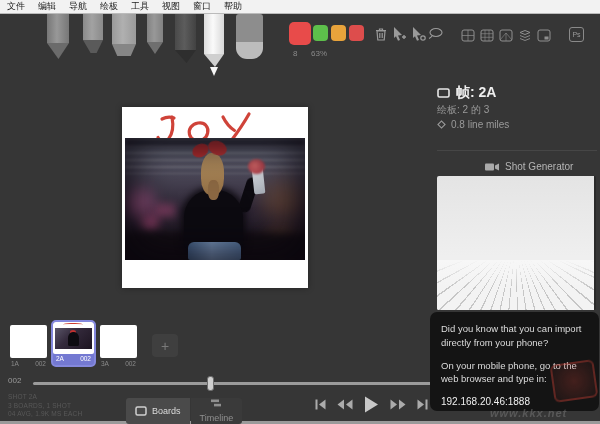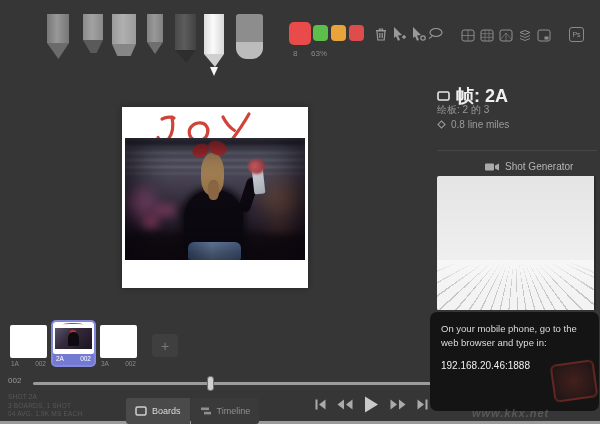--- a/index.html
+++ b/index.html
@@ -81,21 +81,21 @@
   .ph-bow1{left:67px;top:6px;width:17px;height:13px;background:#c13131;border-radius:55% 45%;
     transform:rotate(-18deg);filter:blur(.5px);}
   .ph-bow2{left:83px;top:3px;width:19px;height:14px;background:#c73636;border-radius:45% 55%;
     transform:rotate(14deg);filter:blur(.5px);}
   .ph-jeans{left:63px;top:104px;width:53px;height:18px;border-radius:6px 6px 2px 2px;
     background:linear-gradient(90deg,#49688f,#7e9cc2 45%,#5a7aa2);}
   .ph-vignette{left:0;top:0;width:180px;height:122px;
     box-shadow:inset 0 0 34px 12px rgba(8,4,12,.75);}
   
   .sb-frame { position:absolute; left:437px; top:84px; display:flex; align-items:center; gap:6px;
-    color:#efefef; font-size:18px; font-weight:bold; }
+    color:#efefef; font-size:14px; font-weight:bold; }
   .sb-sub { position:absolute; left:437px; font-size:10px; color:#9a9a9a; display:flex; align-items:center; gap:5px;}
   .divider { position:absolute; left:437px; top:150px; width:160px; height:1px; background:#464646; }
   .sg-title { position:absolute; left:437px; top:161px; display:flex; align-items:center; gap:6px;
     color:#b5b5b5; font-size:10px;padding-left:48px; }
   .sg-preview { position:absolute; left:437px; top:176px; width:159px; height:134px;
     background:linear-gradient(180deg,#e4e4e4,#efefef 60%); border-radius:2px; overflow:hidden;
     border-right:2px solid #2a2a2a;}
   .sg-floor { position:absolute; left:0; right:0; bottom:0; height:50px;
     background:repeating-conic-gradient(from 115deg at 50% -40%, #c6c6c6 0deg 0.9deg, #f3f3f3 0.9deg 7deg); }
   .sg-horizon { position:absolute; left:0; right:0; bottom:0; height:50px;
@@ -132,38 +132,48 @@
   .scrub-track { position:absolute; left:33px; top:382px; width:563px; height:3px;
     background:#9b9b9b; border-radius:2px; cursor:pointer; }
   .scrub-handle { position:absolute; left:207px; top:376px; width:7px; height:15px;
     background:#d0d0d0; border:1px solid #6e6e6e; border-radius:3px; cursor:grab; z-index:5;}
   .stats { position:absolute; left:8px; top:393px; font-size:6.5px; color:#585858;
     line-height:8.5px; letter-spacing:.2px; }
   .seg { position:absolute; left:126px; top:398px; display:flex; z-index:5;}
   .seg .btn { height:26px; display:flex; align-items:center; gap:5px; padding:0 9px;
     font-size:9px; cursor:pointer; }
   .seg .boards { background:#4a4a4a; color:#dcdcdc; border-radius:3px 0 0 3px; }
-  .seg .tl { background:#3a3a3a; color:#8f8f8f; border-radius:0 3px 3px 0; margin-left:1px;}
+  .seg .tl { background:#3a3a3a; color:#8f8f8f; border-radius:0 3px 3px 0; margin-left:1px;flex-direction:column;}
   .play-ctrls { position:absolute; left:314px; top:395px; display:flex; align-items:center; gap:9px; }
   .pbtn { cursor:pointer; display:flex; align-items:center; }
   .pbtn svg { display:block; }
   .bottom-edge { position:absolute; left:0; top:421px; width:600px; height:3px; background:#9a9a9a; }
   
-  .wm-url { position:absolute; left:472px; top:407px; z-index:50; font-size:11px; font-weight:bold;
+  .wm-url { position:absolute; left:490px; top:407px; z-index:50; font-size:11px; font-weight:bold;
     color:rgba(130,130,130,.45); letter-spacing:1px;font-style:italic; }
   .wm-stamp { position:absolute; left:552px; top:362px; width:44px; height:38px; z-index:50;
     border:2px solid rgba(190,60,50,.4); border-radius:6px; transform:rotate(-8deg);
     background:radial-gradient(circle at 50% 50%, rgba(190,60,50,.28), rgba(190,60,50,.05));
     filter:blur(.4px); }
 </style>
 </head>
 <body>
 
 <div id="app">
 
+  <div class="menubar">
+    <span>文件</span>
+    <span>编辑</span>
+    <span>导航</span>
+    <span>绘板</span>
+    <span>工具</span>
+    <span>视图</span>
+    <span>窗口</span>
+    <span>帮助</span>
+  </div>
 
   <div class="tool t1" style="left:47px;width:22px;">
       <div class="body"></div>
       <div class="tip"></div>
     </div>
   <div class="tool t2" style="left:83px;width:20px;">
       <div class="body"></div>
       <div class="tip"></div>
     </div>
   <div class="tool t3" style="left:112px;width:24px;">
@@ -302,20 +312,21 @@
         <path d="M10 3.6L14 1.5v7l-4-2.1z" fill="#aaa"></path>
     </svg>
     <span>Shot Generator</span>
   </div>
   <div class="sg-preview">
     <div class="sg-floor"></div>
     <div class="sg-horizon"></div>
   </div>
 
   <div class="tip-panel">
+    <p>Did you know that you can import directly from your phone?</p>
     <p>On your mobile phone, go to the web browser and type in:</p>
     <div class="addr">192.168.20.46:1888</div>
   </div>
 
   <div class="thumb" style="left:10px;">
     <div class="img"></div>
     <div class="lbl">
       <span>1A</span>
       <span>002</span>
     </div>

